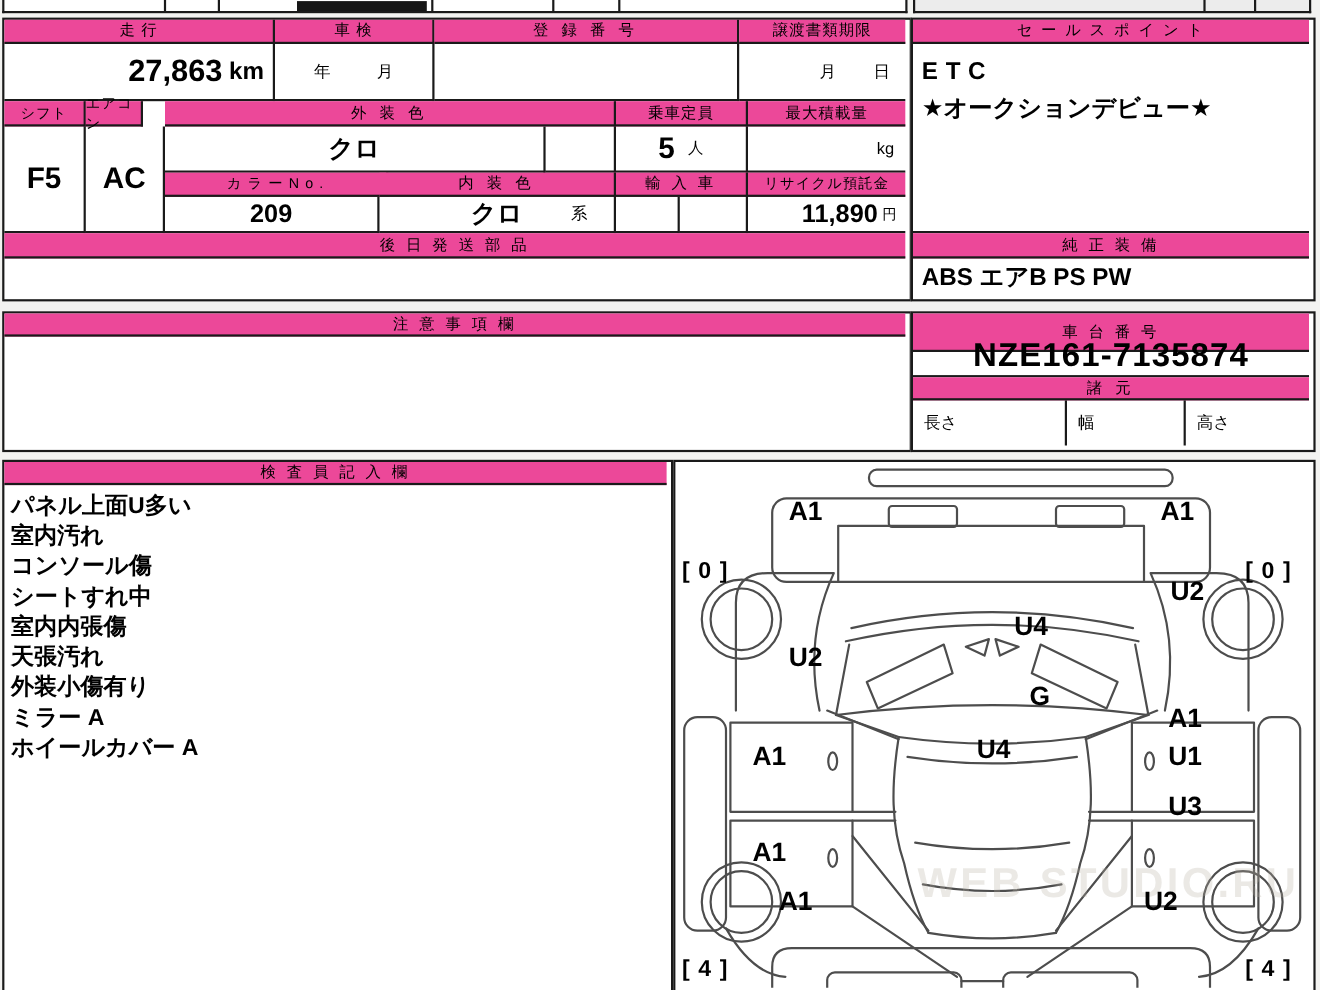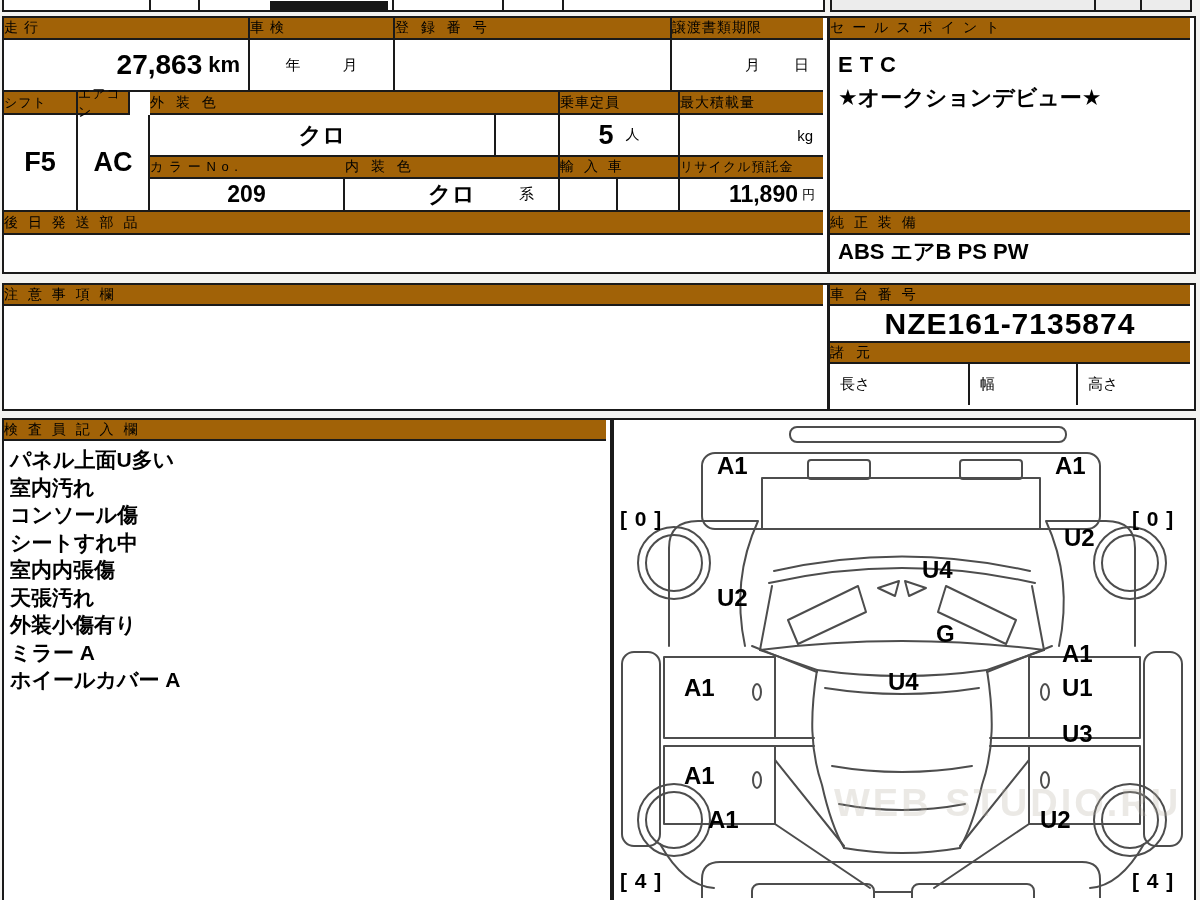--- a/index.html
+++ b/index.html
@@ -1,20 +1,20 @@
 <!DOCTYPE html>
 <html><head>
 <meta charset="utf-8">
 <style>
   html,body{margin:0;padding:0;}
   .page{position:relative;width:1200px;height:900px;background:#f3f3f1;overflow:hidden;
         font-family:"Liberation Sans","DejaVu Sans",sans-serif;color:#000;}
   .blk{position:absolute;border:2px solid #1a1a1a;background:#fff;}
   .cell{position:absolute;box-sizing:border-box;display:flex;align-items:center;}
-  .hdr{background:#a16207;justify-content:flex-start;font-size:14px;letter-spacing:1px;}
+  .hdr{background:#ec4899;justify-content:center;font-size:14px;letter-spacing:1px;}
   .br{border-right:2px solid #1a1a1a;}
   .bb{border-bottom:2px solid #1a1a1a;}
   .val{justify-content:center;font-weight:bold;}
   .tdiv{position:absolute;top:0;bottom:0;width:2px;background:#1a1a1a;}
   .strip{position:absolute;box-sizing:border-box;border-left:2px solid #1a1a1a;border-right:2px solid #1a1a1a;border-bottom:2px solid #1a1a1a;background:#fff;}
   .item{font-weight:bold;font-size:21px;line-height:27.5px;white-space:nowrap;}
   .dlab{position:absolute;font-weight:bold;font-size:24px;line-height:1;white-space:nowrap;}
   .dcorner{font-size:21px;letter-spacing:1px;}
   .wm{position:absolute;font-weight:bold;font-size:38px;letter-spacing:3px;color:#b8b2a6;opacity:0.28;white-space:nowrap;}
   svg{position:absolute;left:0;top:0;}
@@ -156,21 +156,21 @@
   </div>
 
   <div class="blk" style="left:2px;top:283px;width:823px;height:124px;">
     <div class="cell hdr bb" style="left:0;top:0;width:819px;height:21px;letter-spacing:3px;">
         <span>注 意 事 項 欄</span>
       </div>
     <div class="cell" style="left:0;top:21px;width:819px;height:99px;"></div>
   </div>
 
   <div class="blk" style="left:828px;top:283px;width:364px;height:124px;">
-    <div class="cell hdr bb" style="left:0;top:0;width:360px;height:21px;letter-spacing:3px;">
+    <div class="cell hdr bb" style="left:0;top:0;width:360px;height:35px;letter-spacing:3px;">
         <span>車 台 番 号</span>
       </div>
     <div class="cell val bb" style="left:0;top:21px;width:360px;height:37px;font-size:30px;letter-spacing:1px;">
         <span>NZE161-7135874</span>
       </div>
     <div class="cell hdr bb" style="left:0;top:58px;width:360px;height:21px;letter-spacing:4px;">
         <span>諸 元</span>
       </div>
     <div class="cell br" style="left:0;top:79px;width:140px;height:41px;padding-left:10px;font-size:15px;">
         <span>長さ</span>

